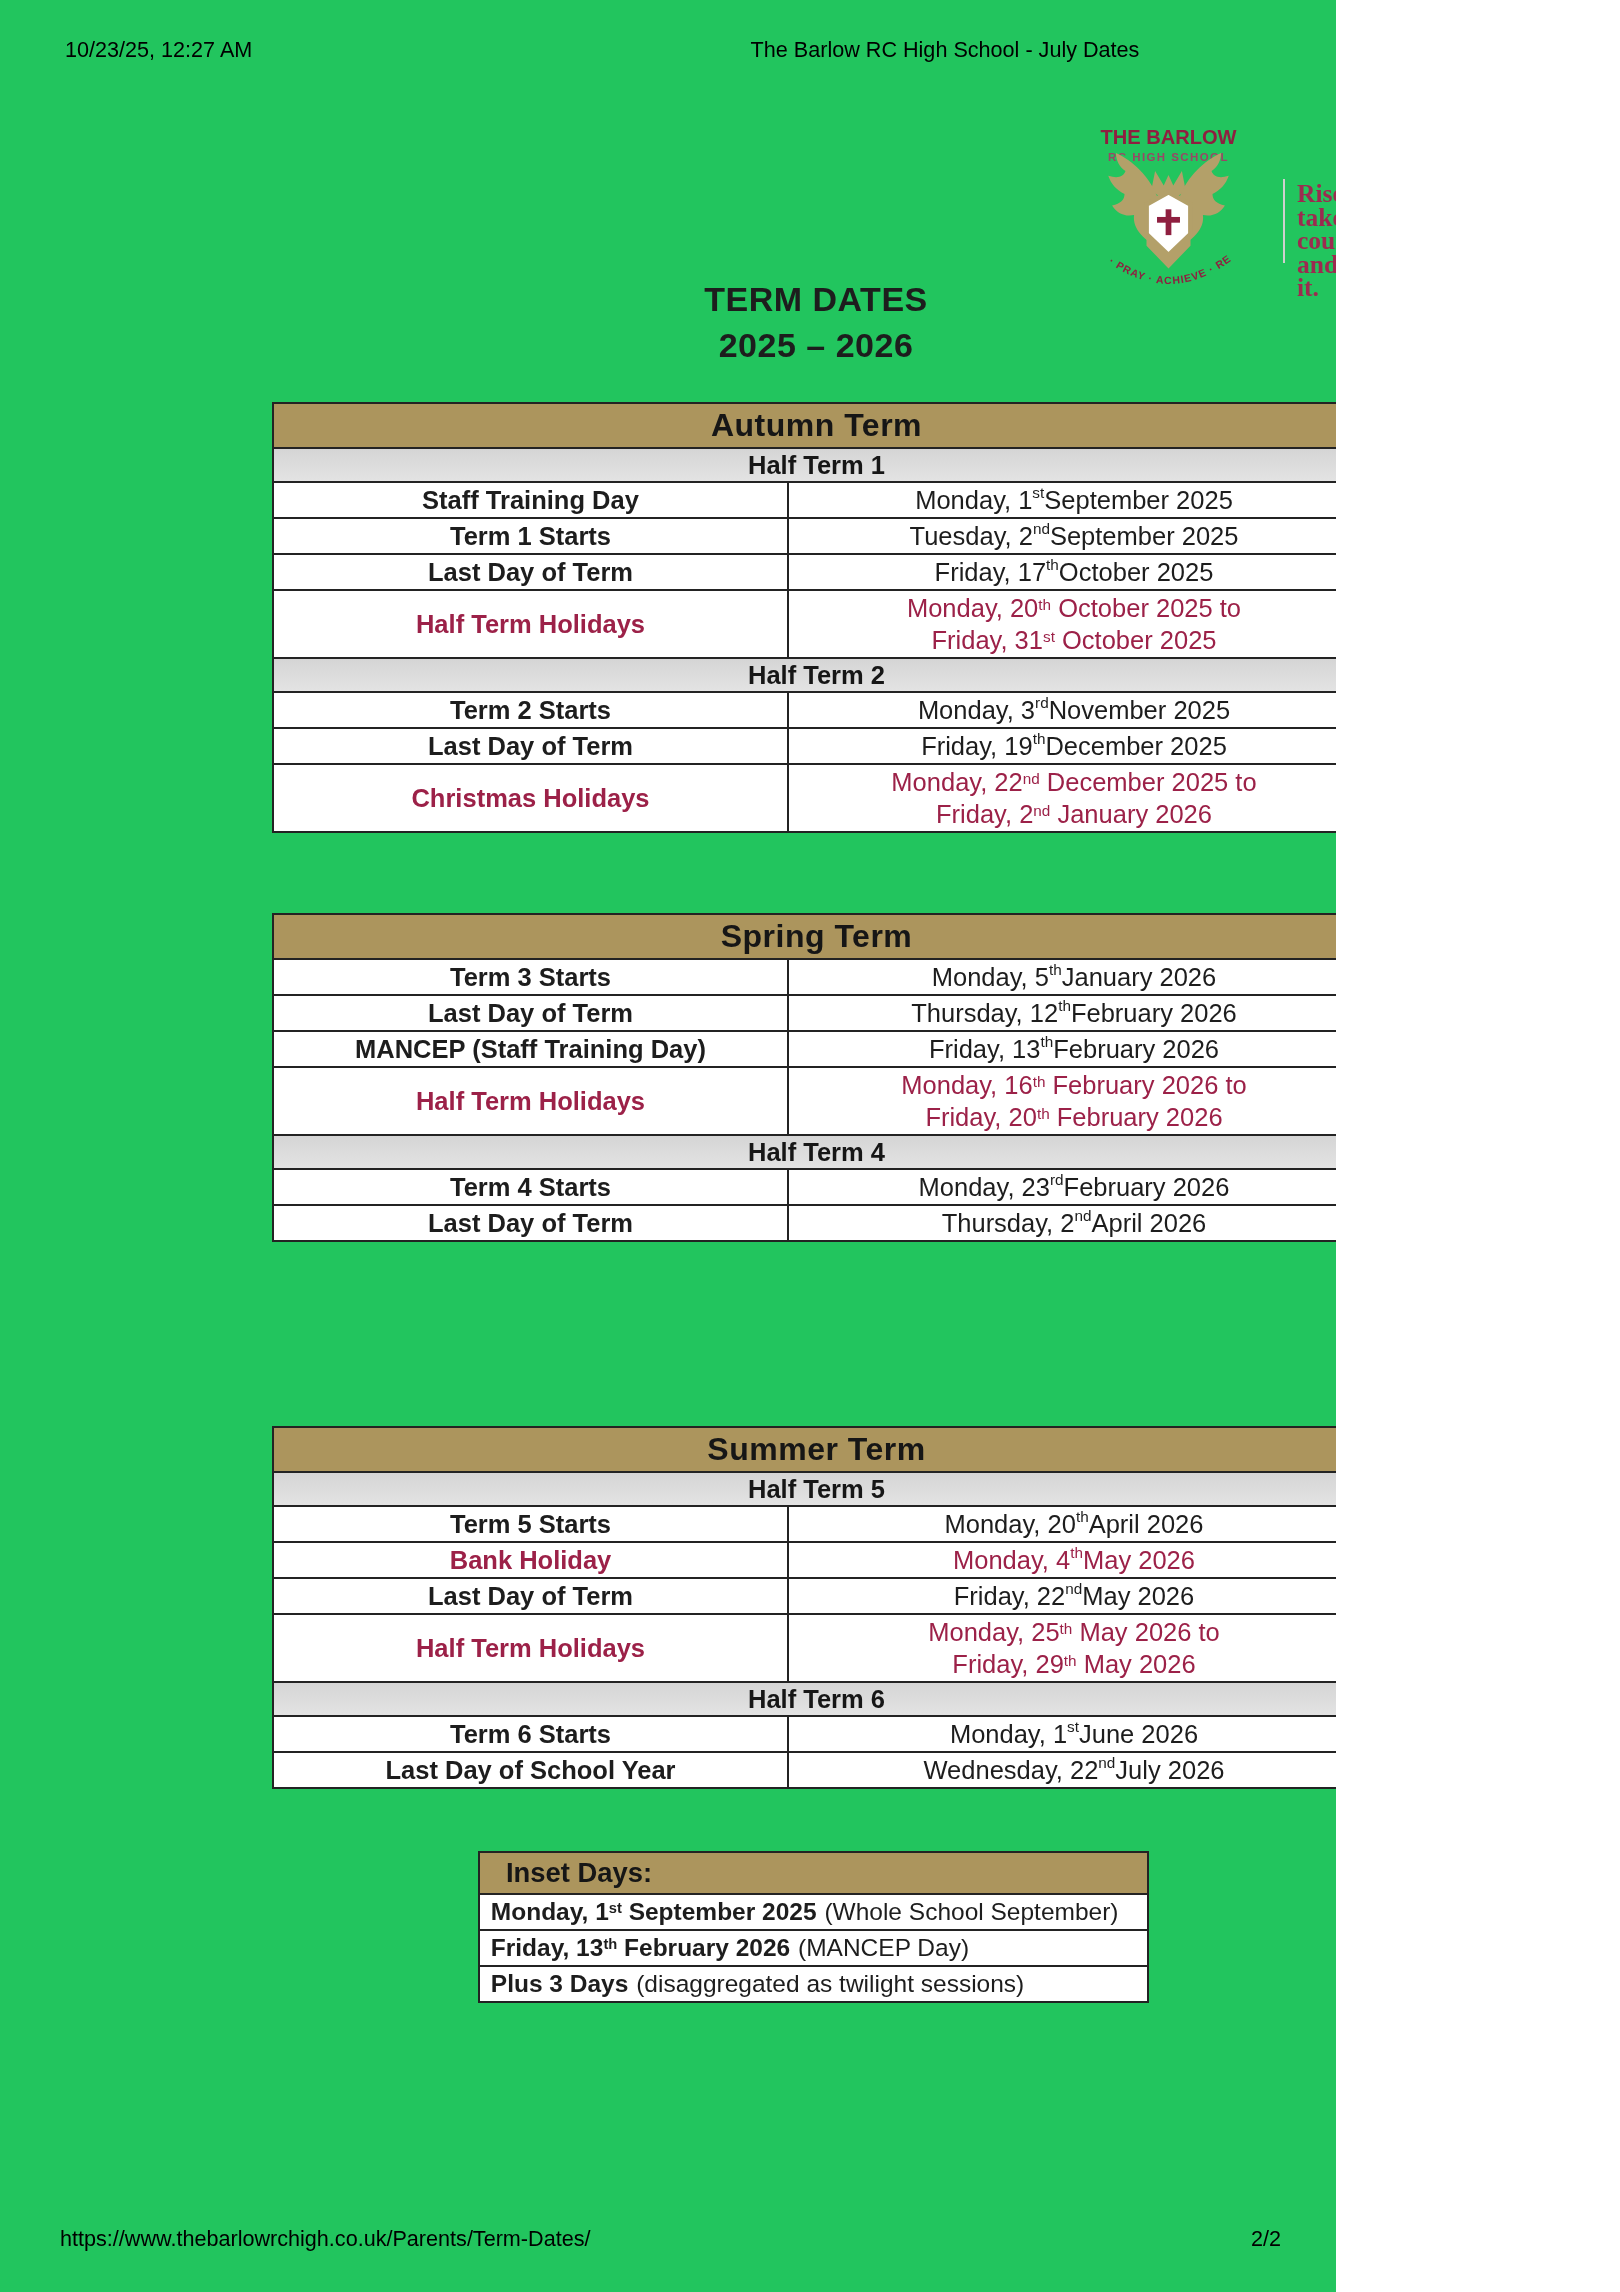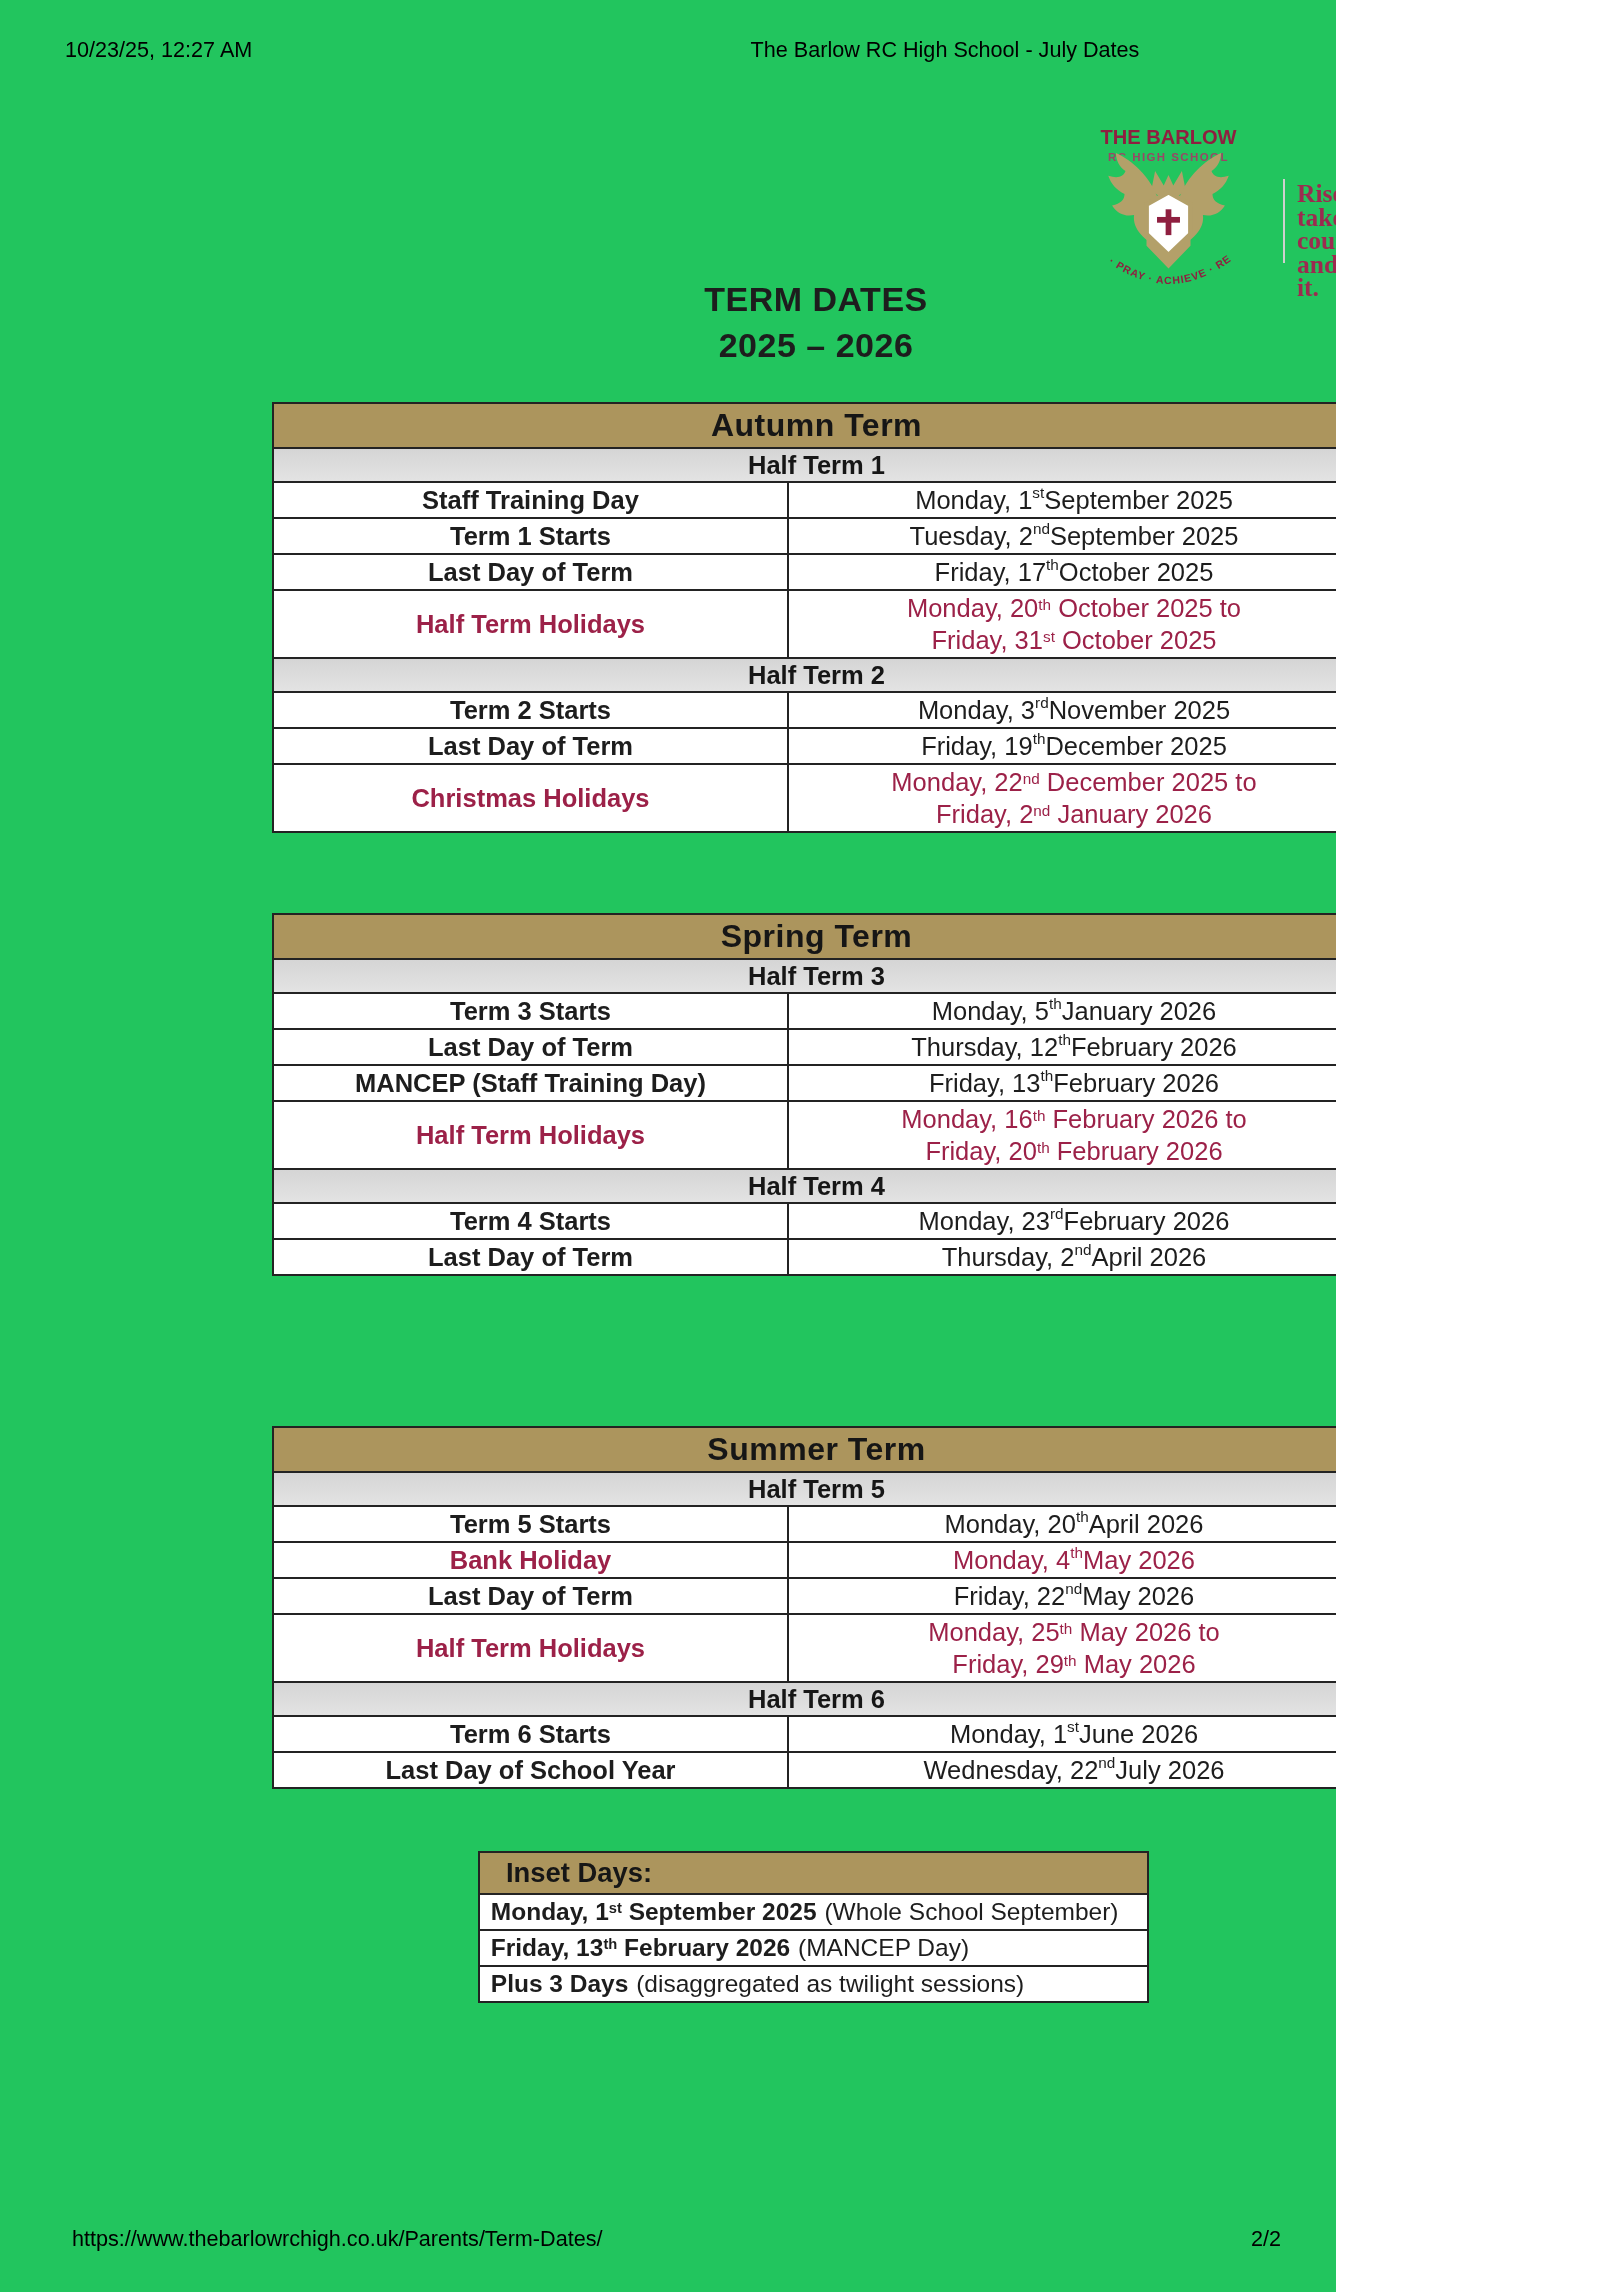--- a/index.html
+++ b/index.html
@@ -8,21 +8,21 @@
     width:1336px;height:2293px;
     background:#22c55e;
     font-family:"Liberation Sans","DejaVu Sans",sans-serif;
     color:#1d1d1d;
     overflow:hidden;
   }
   
   .print-meta{position:absolute;font-size:21.6px;color:#000;white-space:nowrap;}
   #hdr-datetime{left:65px;top:37px;}
   #hdr-title{left:945px;top:37px;transform:translateX(-50%);}
-  #ftr-url{left:72px;top:2226px;}
+  #ftr-url{left:60px;top:2226px;}
   #ftr-page{right:55px;top:2226px;}
   
   #crest{position:absolute;left:1092px;top:127px;width:153px;height:178px;}
   #logo-divider{position:absolute;left:1283px;top:179px;width:2px;height:84px;background:#cfcfcf;}
   #tagline{
     position:absolute;left:1297px;top:182px;
     font-family:"Liberation Serif","DejaVu Serif",serif;
     font-weight:700;color:#9c2b50;font-size:25.5px;line-height:23.5px;
   }
   
@@ -157,21 +157,20 @@
         </div>
         <div class="tt-row hl">
           <div class="tt-label">Christmas Holidays</div>
           <div class="tt-value">
             <span>Monday, 22<sup>nd</sup> December 2025 to<br>Friday, 2<sup>nd</sup> January 2026</span>
           </div>
         </div>
       </div>
       <div class="term-table" style="top: 913px;">
         <div class="tt-title">Spring Term</div>
-        <div class="tt-sub">Half Term 3</div>
         <div class="tt-row">
           <div class="tt-label">Term 3 Starts</div>
           <div class="tt-value">Monday, 5<sup>th</sup> January 2026</div>
         </div>
         <div class="tt-row">
           <div class="tt-label">Last Day of Term</div>
           <div class="tt-value">Thursday, 12<sup>th</sup> February 2026</div>
         </div>
         <div class="tt-row">
           <div class="tt-label">MANCEP (Staff Training Day)</div>

